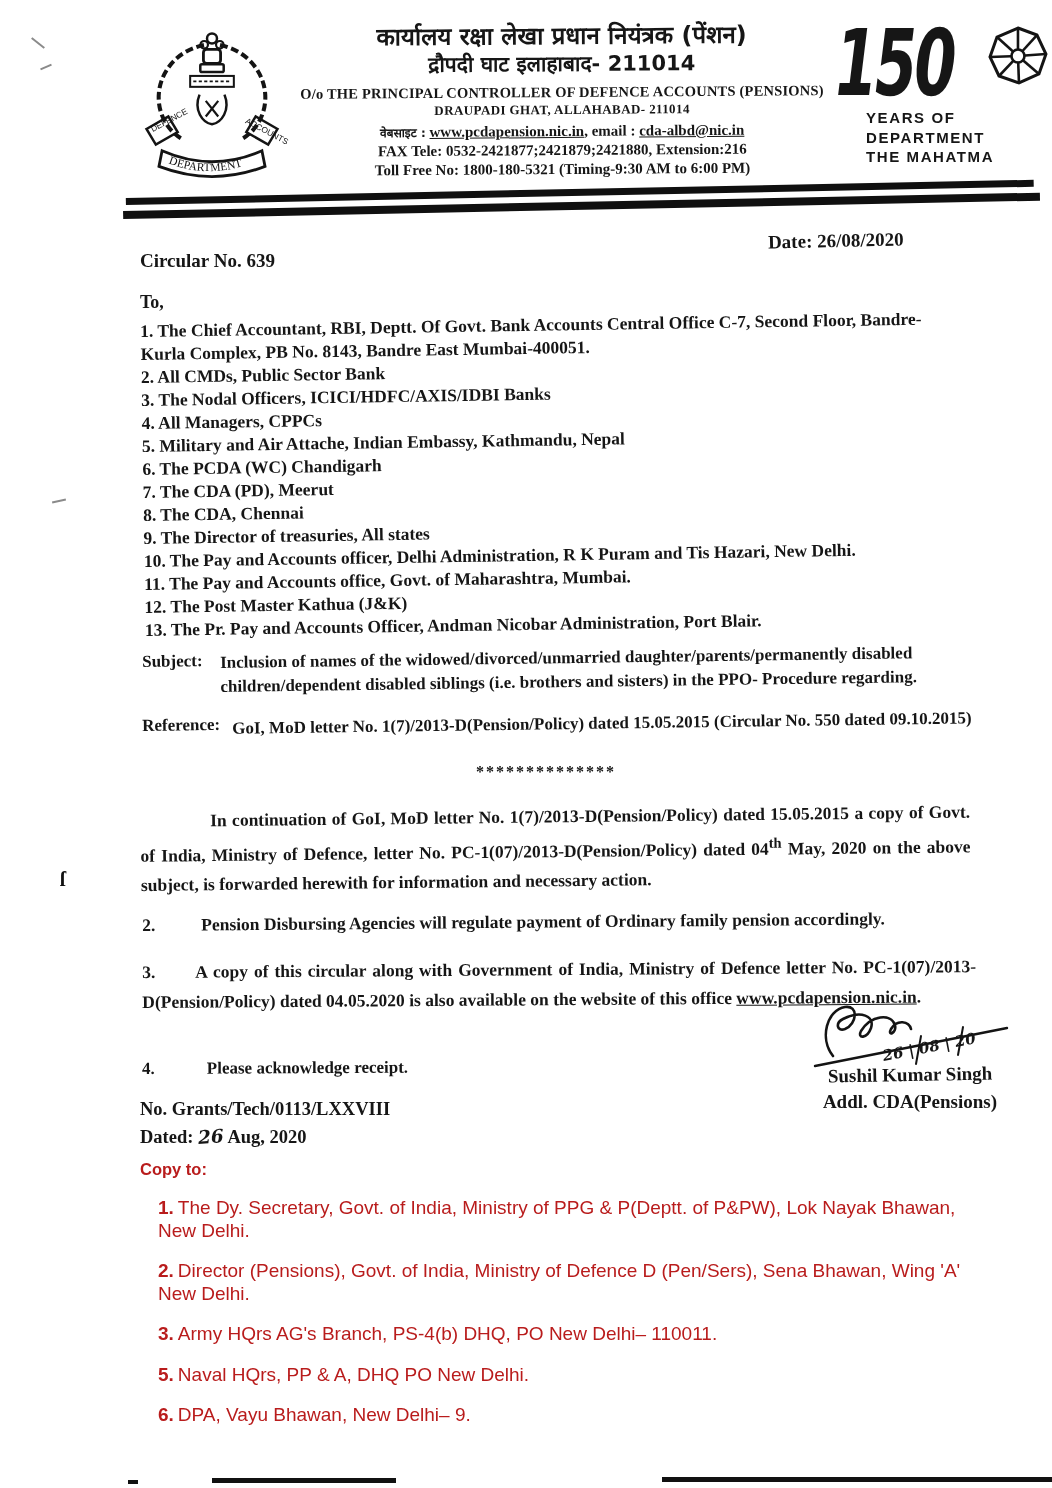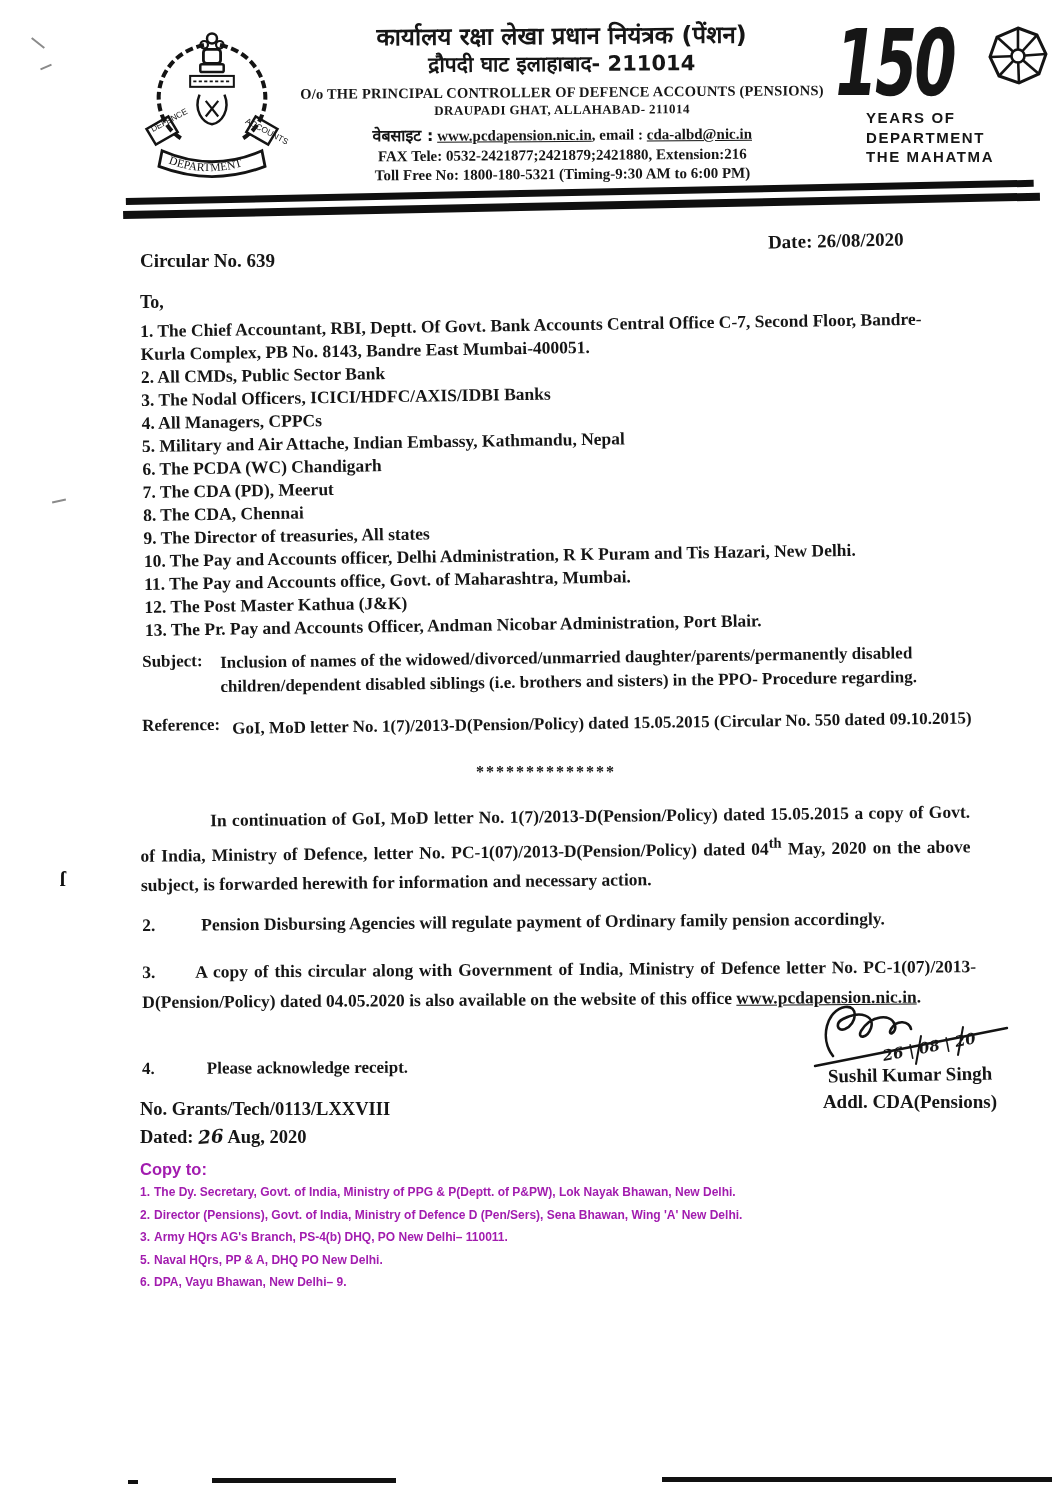--- a/index.html
+++ b/index.html
@@ -12,21 +12,21 @@
   .emblem { position:absolute; left:134px; top:26px; width:156px; height:156px; }
   .header-center { position:absolute; left:292px; top:22px; width:540px; text-align:center; transform:rotate(-0.4deg); }
   .hindi1 { font-family:"DejaVu Sans", sans-serif; font-weight:700; font-size:24px; line-height:1.2; }
   .hindi2 { font-family:"DejaVu Sans", sans-serif; font-weight:700; font-size:21px; line-height:1.2; margin-top:1px; }
   .eng1 { font-weight:700; font-size:14.5px; margin-top:7px; letter-spacing:.2px; }
   .eng2 { font-weight:700; font-size:13px; margin-top:1px; letter-spacing:.4px; }
   .weblinks { font-weight:700; font-size:15px; margin-top:5px; }
   .weblinks .lnk { text-decoration:underline; }
   .fax  { font-weight:700; font-size:15px; margin-top:2px; }
   .toll { font-weight:700; font-size:15px; margin-top:2px; }
-  .hindi-label { font-family:"DejaVu Sans", sans-serif; font-size:16px; }
+  .hindi-label { font-family:"DejaVu Sans", sans-serif; font-size:12px; }
 
   .logo150 { position:absolute; left:840px; top:22px; width:210px; }
   .logo150 .numrow { display:flex; align-items:flex-start; height:86px; }
   .logo150 .num {
     font-family:"DejaVu Sans", sans-serif; font-weight:700; font-size:92px; line-height:.92;
     transform:skewX(-7deg) scaleX(.66); transform-origin:left top; letter-spacing:-4px;
   }
   .logo150 .wheel { margin-left:-34px; margin-top:2px; }
   .logo150 .caption {
     font-family:"Liberation Sans", sans-serif; font-weight:700; font-size:15px;
@@ -71,23 +71,23 @@
   .sig-scrawl { display:block; margin:0 auto; }
   .hand-date { position:absolute; left:92px; top:40px; font-family:"DejaVu Serif", serif; font-style:italic; font-weight:700; font-size:15px; transform:rotate(-11deg); white-space:nowrap; }
   .sig-name  { font-size:19px; font-weight:700; margin-top:-6px; transform:rotate(-1deg); }
   .sig-desig { font-size:19px; font-weight:700; margin-top:5px; }
 
   
   .refno { position:absolute; left:140px; top:1096px; font-size:18.5px; font-weight:700; line-height:27px; }
   .hand26 { font-family:"DejaVu Serif", serif; font-style:italic; display:inline-block; transform:rotate(-4deg); }
 
   
-  .copyto { position:absolute; left:140px; top:1160px; width:846px; font-family:"Liberation Sans", sans-serif; color:#a21caf; }
+  .copyto { position:absolute; left:140px; top:1160px; width:846px; font-family:"Liberation Sans", sans-serif; color:#b91c1c; }
   .copyto .lbl { font-weight:700; font-size:16.5px; margin-bottom:2px; }
-  .copy-item { margin:0; font-size:12px; line-height:22.5px; font-weight:700; }
+  .copy-item { margin:18px; font-size:19px; line-height:22.5px; font-weight:400; }
   .copy-item b { margin-right:4px; }
 
   
   .artifact { position:absolute; background:#111; }
   .artifact.gray { background:none; border-top:2px solid #8a8a8a; }
   .blot { position:absolute; color:#111; font-weight:700; }
 </style>
 </head>
 <body>
 

